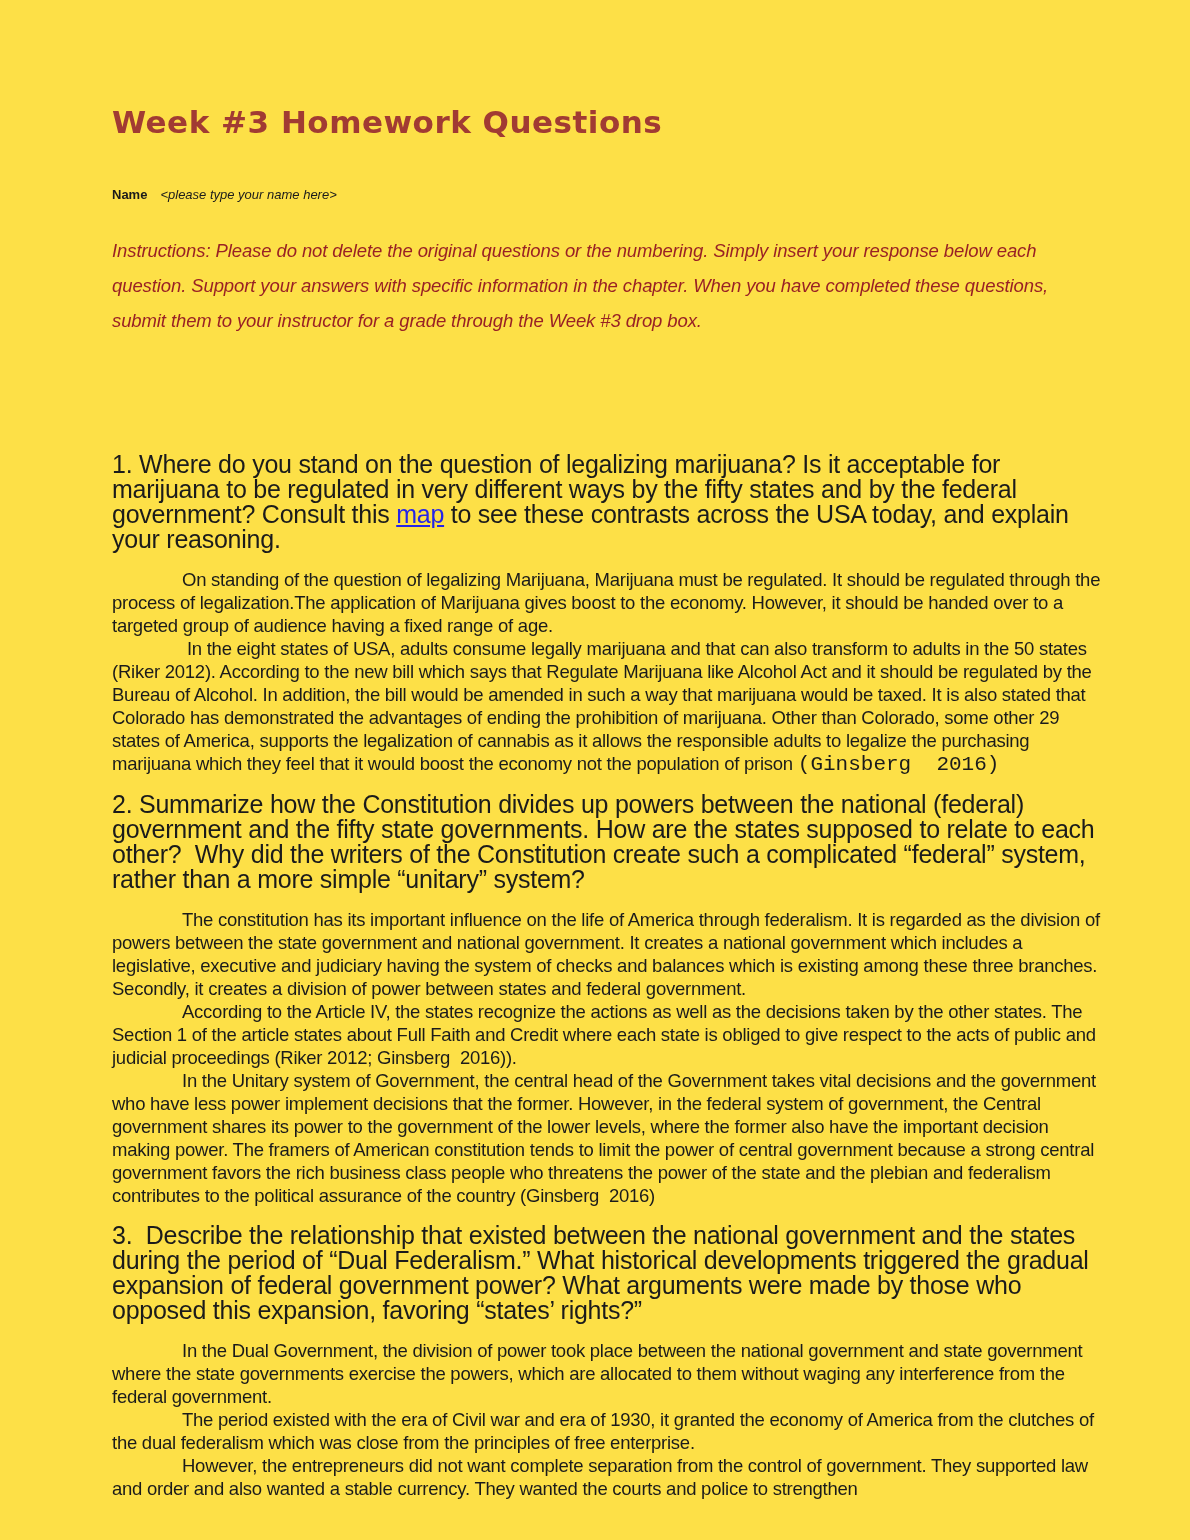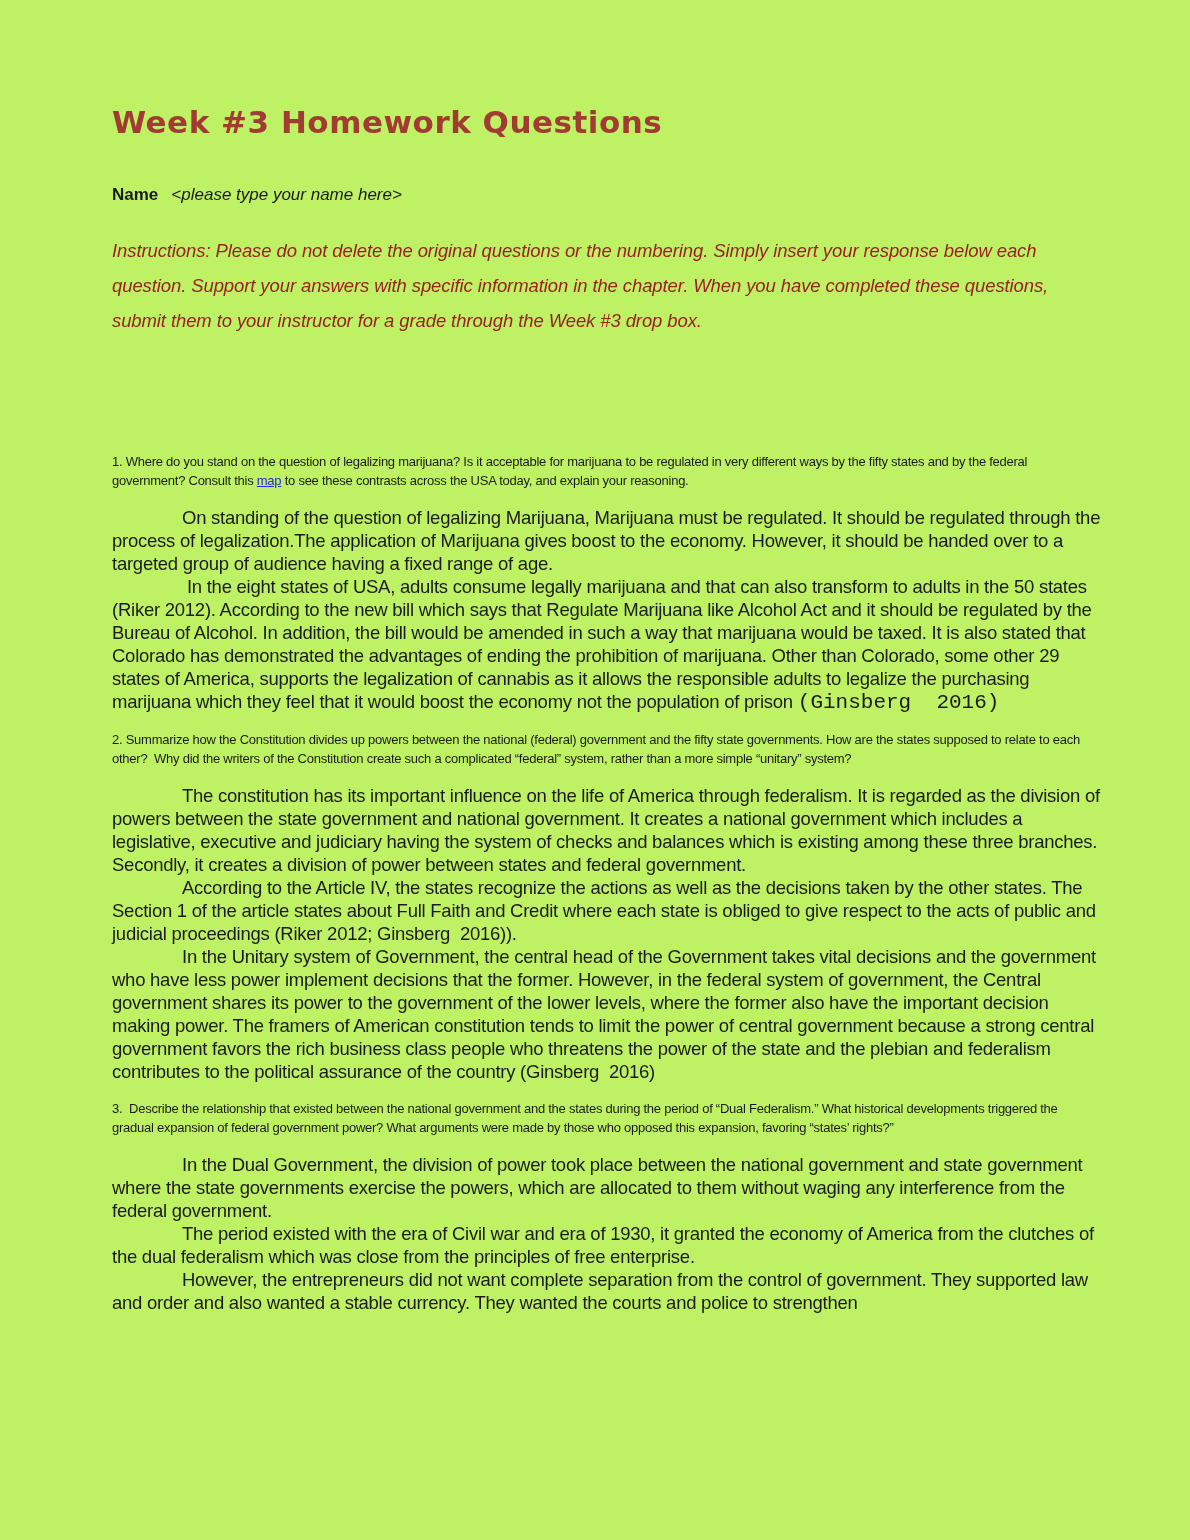--- a/index.html
+++ b/index.html
@@ -2,37 +2,37 @@
 <html><head>
 <meta charset="utf-8">
 <style>
   html, body { margin: 0; padding: 0; background: #ffffff; }
   .page {
     position: relative;
     width: 1190px;
     height: 1540px;
     box-sizing: border-box;
     padding: 104px 84px 0 112px;
-    background: #bef264;
+    background: #fde047;
     font-family: "Liberation Sans", sans-serif;
     color: #1b1b1b;
     overflow: hidden;
   }
   .doc-title {
     font-family: "DejaVu Sans", sans-serif;
     font-weight: bold;
     font-size: 31px;
     line-height: 37px;
     color: #a13b33;
     margin: 0 0 41px 0;
     letter-spacing: 0.5px;
     white-space: pre-wrap;
   }
   .name-line {
-    font-size: 17px;
+    font-size: 13px;
     line-height: 25px;
     margin: 0 0 26px 0;
     white-space: pre-wrap;
   }
   .name-label { font-weight: bold; }
   .name-value { font-style: italic; margin-left: 13px; }
   .instructions {
     color: #992125;
     font-style: italic;
     font-size: 18.5px;
@@ -42,22 +42,22 @@
     white-space: pre-wrap;
   }
   .section-head {
     font-size: 19.5px;
     line-height: 25px;
     margin: 0 0 26px 0;
     white-space: pre-wrap;
   }
   .book-underline { text-decoration: underline; }
   .question {
-    font-size: 13px;
-    line-height: 19px;
+    font-size: 25px;
+    line-height: 25px;
     letter-spacing: -0.25px;
     margin: 0 8px 16px 0;
     white-space: pre-wrap;
   }
   .answer {
     font-size: 18.5px;
     line-height: 23px;
     letter-spacing: -0.25px;
     margin: 0;
     text-indent: 70px;

